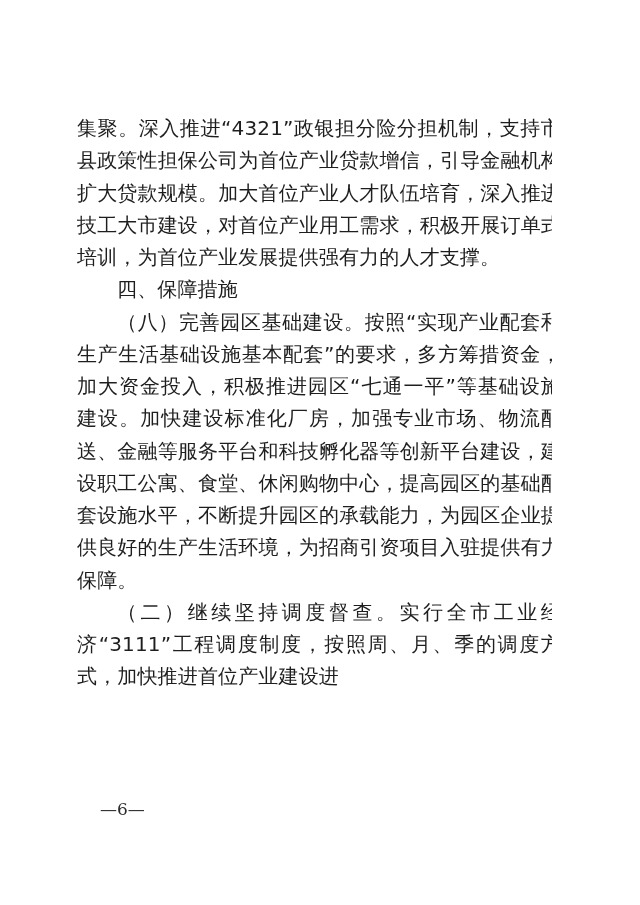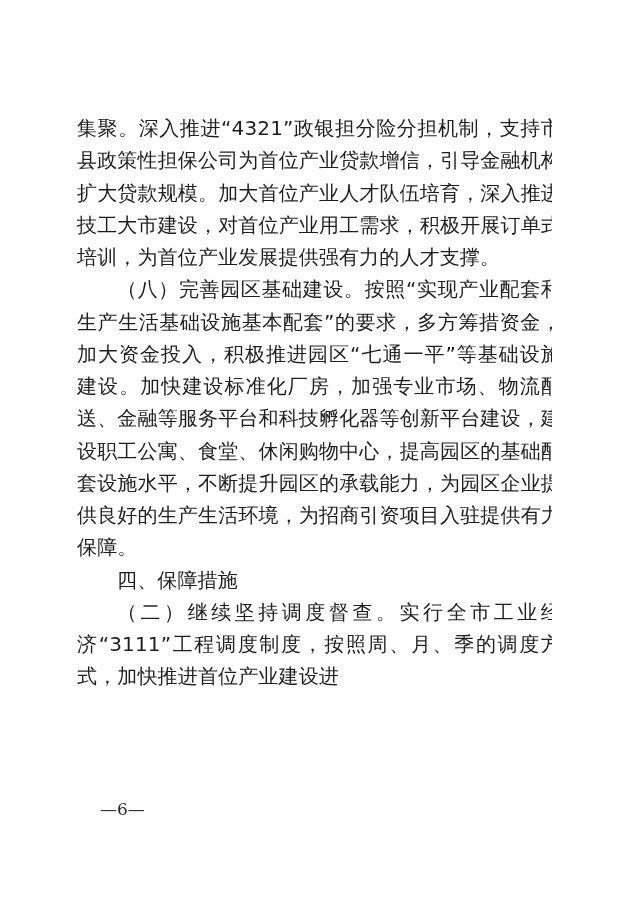--- a/index.html
+++ b/index.html
@@ -44,20 +44,20 @@
     letter-spacing: 0;
   }
 </style>
 </head>
 <body>
 
 <div class="page">
 
   <div class="text-block">
     <p>集聚。深入推进“4321”政银担分险分担机制，支持市县政策性担保公司为首位产业贷款增信，引导金融机构扩大贷款规模。加大首位产业人才队伍培育，深入推进技工大市建设，对首位产业用工需求，积极开展订单式培训，为首位产业发展提供强有力的人才支撑。</p>
+    <p class="indent">四、保障措施</p>
     <p class="indent">（八）完善园区基础建设。按照“实现产业配套和生产生活基础设施基本配套”的要求，多方筹措资金，加大资金投入，积极推进园区“七通一平”等基础设施建设。加快建设标准化厂房，加强专业市场、物流配送、金融等服务平台和科技孵化器等创新平台建设，建设职工公寓、食堂、休闲购物中心，提高园区的基础配套设施水平，不断提升园区的承载能力，为园区企业提供良好的生产生活环境，为招商引资项目入驻提供有力保障。</p>
-    <p class="indent">四、保障措施</p>
     <p class="indent">（二）继续坚持调度督查。实行全市工业经济“3111”工程调度制度，按照周、月、季的调度方式，加快推进首位产业建设进</p>
   </div>
 
   <div class="page-footer">—6—</div>
 
 </div>
 
 </body></html>

